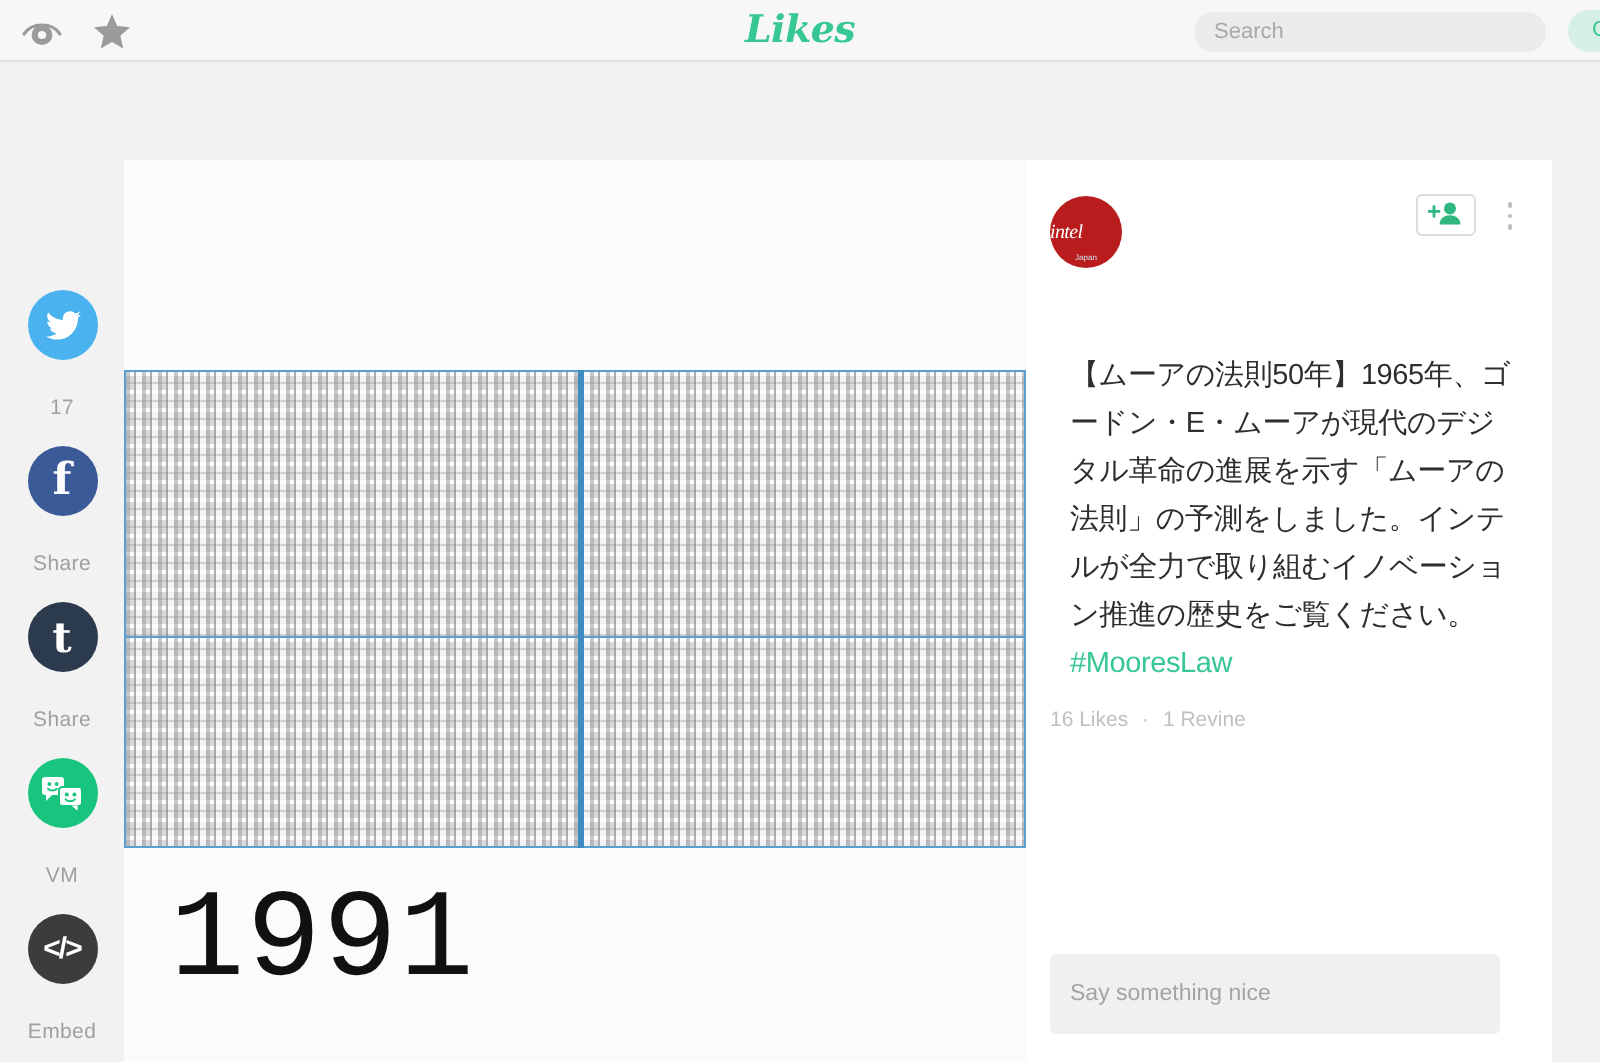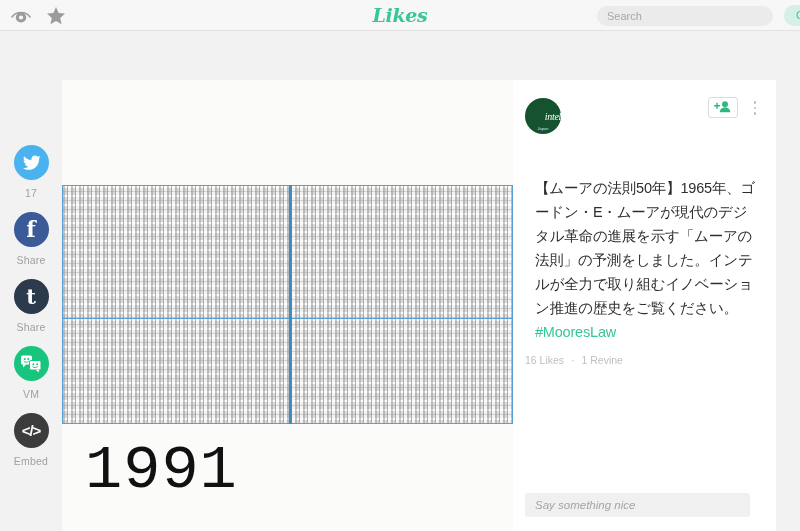--- a/index.html
+++ b/index.html
@@ -73,21 +73,21 @@
     display: flex; align-items: center; justify-content: center;
     color: #fff;
   }
   .sc-twitter  { background: #4ab3ef; }
   .sc-facebook { background: #3a5a98; }
   .sc-tumblr   { background: #2c3a4d; }
   .sc-vm       { background: #19c57e; }
   .sc-embed    { background: #3c3c3c; }
   .share-label {
     font-size: 10.5px; color: #a0a0a0;
-    margin-top: 7px; margin-bottom: 13px;
+    margin-top: 18px; margin-bottom: 13px;
     letter-spacing: .2px;
   }
   .fb-glyph { font-family: "DejaVu Serif", serif; font-weight: bold; font-size: 22px; line-height: 1; margin-top:-1px;}
   .tumblr-glyph { font-family: "DejaVu Serif", serif; font-weight: bold; font-size: 21px; line-height: 1; margin-top:-1px;}
   .embed-glyph { font-family: "Liberation Sans", sans-serif; font-weight: bold; font-size: 15px; letter-spacing:-1px;}
 
   
   .card {
     position: absolute; left: 62px; top: 80px;
     width: 714px; height: 451px;
@@ -155,22 +155,22 @@
     padding: 0;
     background: #fff;
   }
   .profile-row {
     display: flex; align-items: flex-start;
     padding: 18px 14px 0 12px;
     position: relative;
   }
   .intel-logo {
     width: 36px; height: 36px; border-radius: 50%;
-    background: #14532d;
-    display: flex; align-items: center; justify-content: flex-end;
+    background: #b91c1c;
+    display: flex; align-items: center; justify-content: flex-start;
     flex: 0 0 36px;
     position: relative;
   }
   .intel-logo .intel-word {
     color: #fff; font-size: 10px;
     font-family: "Liberation Serif", serif;
     font-style: italic;
     letter-spacing: -0.3px;
   }
   .intel-logo .intel-sub {
@@ -243,28 +243,27 @@
     margin-right: 11px;
     background: none; padding: 0;
   }
   .loops {
     margin-left: auto;
     font-size: 11px; color: #a9a9a9;
   }
   .comment-input {
     position: absolute;
     left: 12px; bottom: 14px;
-    width: 225px; height: 24px;
+    width: 225px; height: 40px;
     background: #f0f0f0;
     border: none; border-radius: 3px;
     font-size: 11.5px; color: #9f9f9f;
     padding: 0 10px;
     font-family: "Liberation Sans", sans-serif;
     outline: none;
-    font-style: italic;
   }
   .comment-input::placeholder { color: #a4a4a4; }
 </style>
 </head>
 <body>
 
 <div class="header">
   <div class="hdr-left">
     <span class="icon-eye">
       <svg width="22" height="18" viewBox="0 0 22 18">

